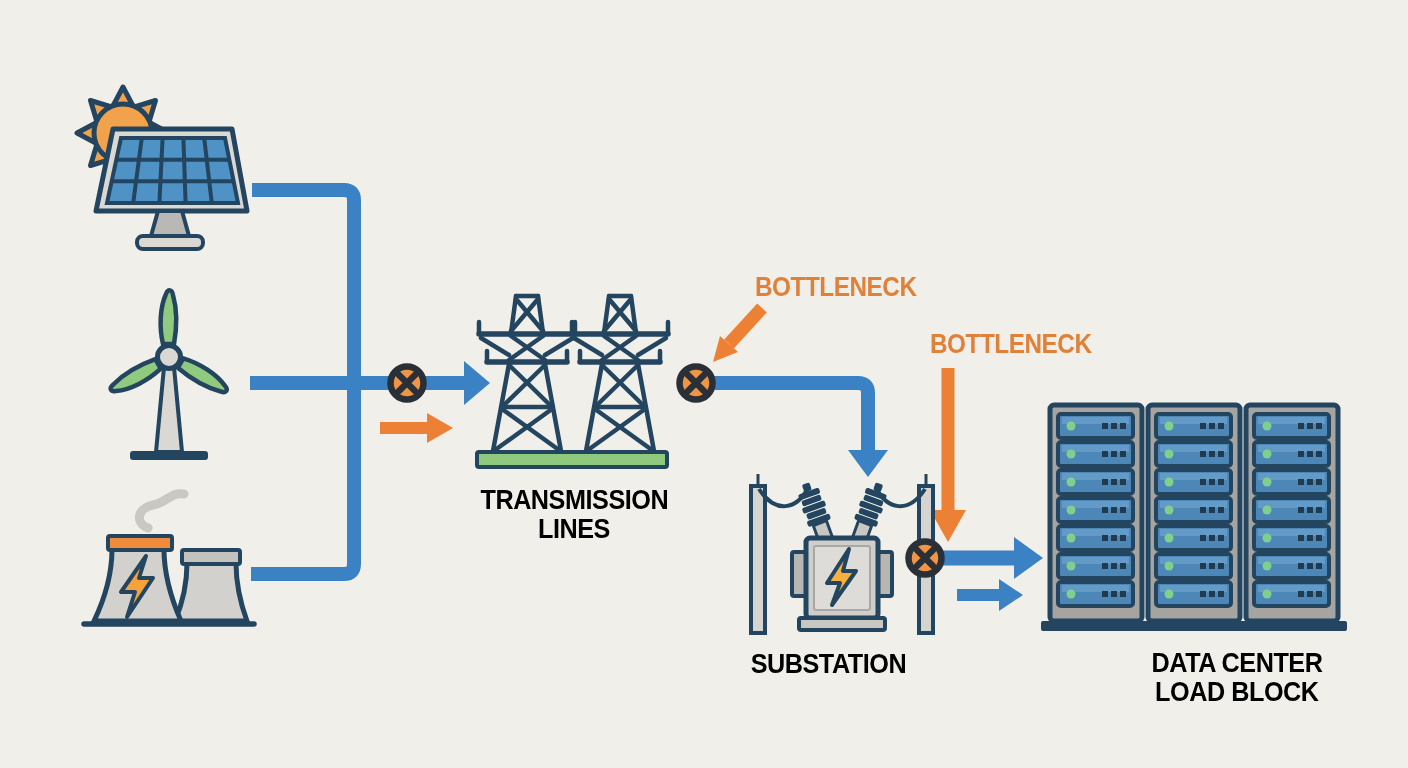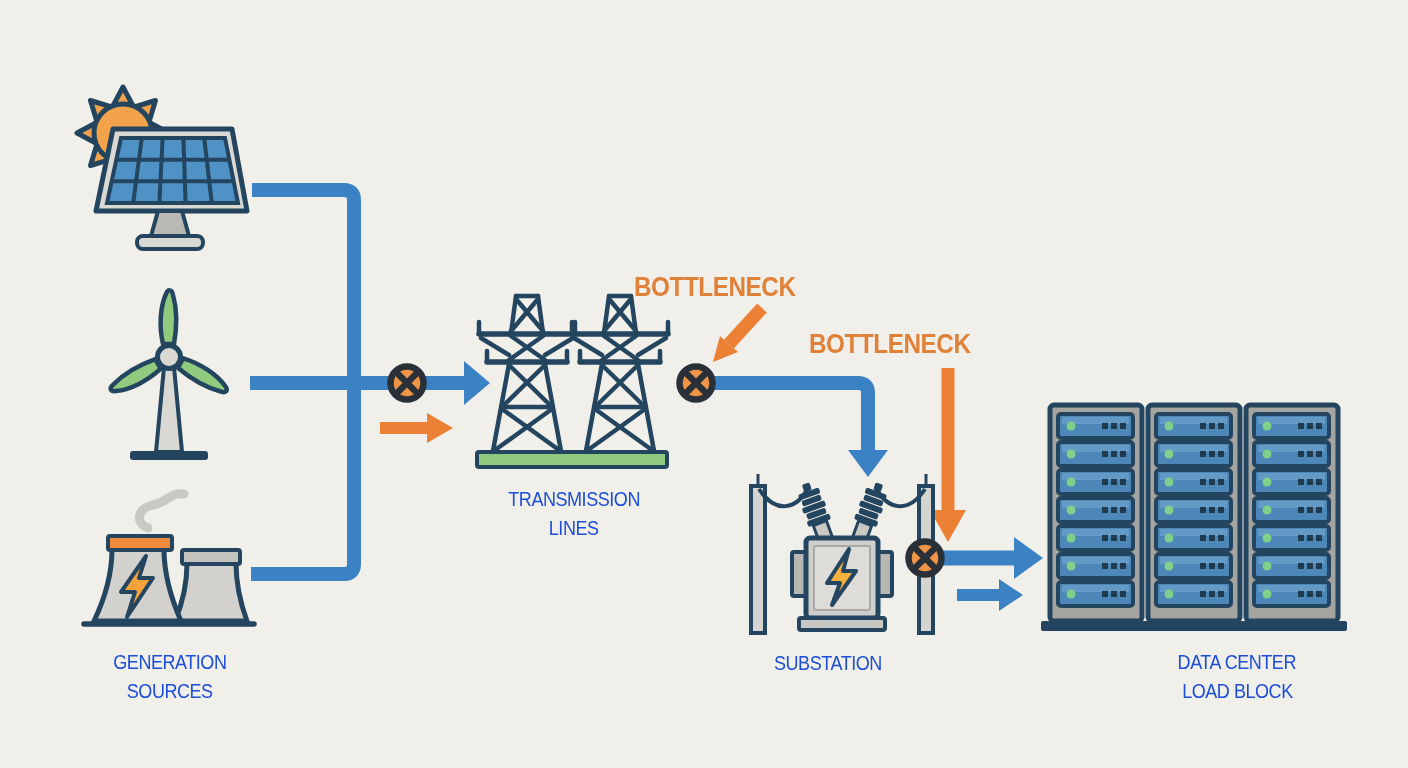--- a/index.html
+++ b/index.html
@@ -10,33 +10,33 @@
     background:#f1efe9;
     overflow:hidden;
     font-family:"Liberation Sans", sans-serif;
   }
   .canvas svg{position:absolute;left:0;top:0;}
   .lbl{
     position:absolute;
     width:340px;
     margin-left:-170px;
     text-align:center;
-    font-weight:400;
-    font-size:20px;
+    font-weight:700;
+    font-size:28px;
     line-height:29px;
-    color:#1d4ed8;
+    color:#000000;
     letter-spacing:-0.5px;
     white-space:nowrap;
   }
   .lbl .condense{display:inline-block;transform:scaleX(0.9);transform-origin:center;}
   .bottleneck{
     position:absolute;
     width:300px;
     margin-left:-150px;
-    text-align:left;
+    text-align:right;
     font-weight:700;
     font-size:27px;
     line-height:27px;
     color:#e0813a;
     letter-spacing:-0.5px;
     white-space:nowrap;
   }
   .bottleneck .condense{display:inline-block;transform:scaleX(0.9);transform-origin:center;}
 </style>
 </head>
@@ -199,24 +199,20 @@
     <use href="#rack" x="1148" y="405"></use>
     <use href="#rack" x="1246" y="405"></use>
     <rect x="1041" y="621" width="306" height="10" rx="2" fill="#24455f"></rect>
   </g>
 
   <use href="#xmark" transform="translate(407,383)"></use>
   <use href="#xmark" transform="translate(696,383)"></use>
   <use href="#xmark" transform="translate(925,558)"></use>
 </svg>
 
-<div class="lbl" style="left:170px;top:648px">
-  <div class="condense">GENERATION</div><br>
-  <div class="condense">SOURCES</div>
-</div>
 
 <div class="lbl" style="left:574px;top:485px">
   <div class="condense">TRANSMISSION</div><br>
   <div class="condense">LINES</div>
 </div>
 
 <div class="lbl" style="left:828px;top:649px">
   <div class="condense">SUBSTATION</div>
 </div>
 

